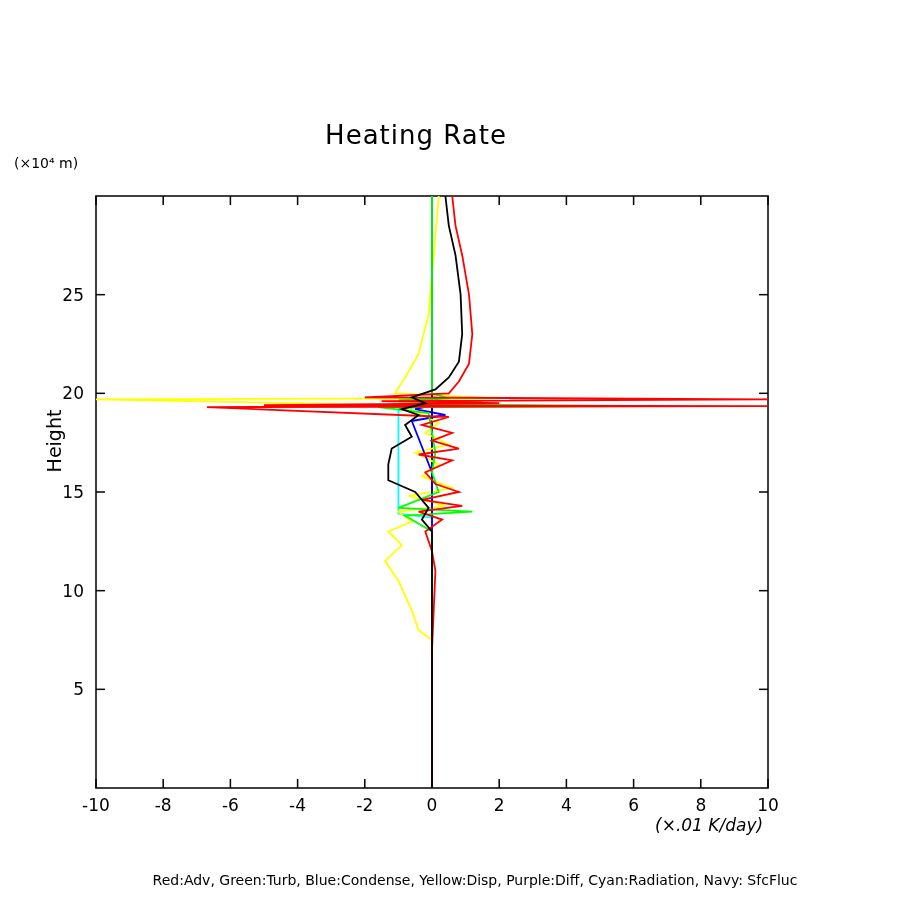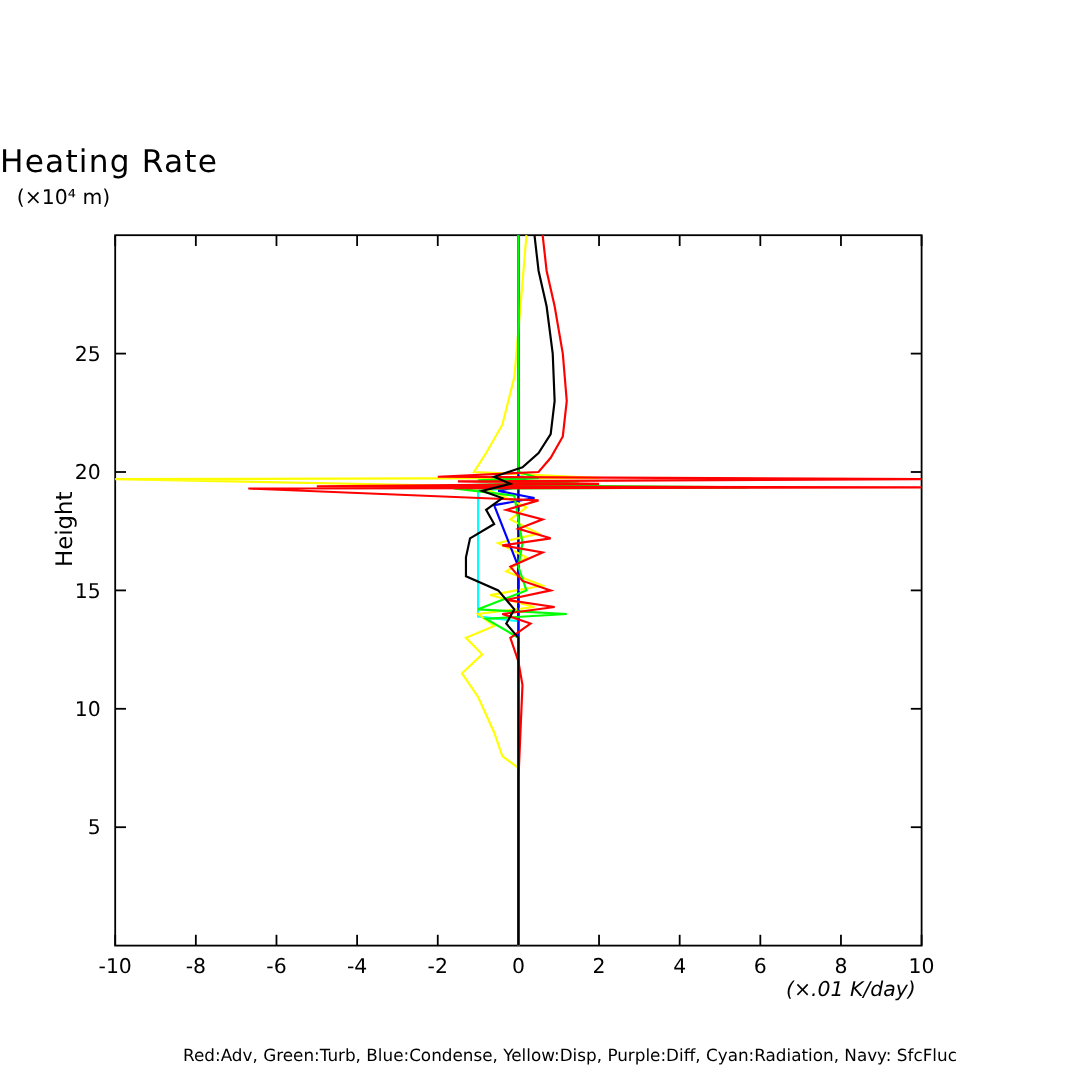--- a/index.html
+++ b/index.html
@@ -13,30 +13,30 @@
     height: 904px;
     background: #ffffff;
     font-family: "DejaVu Sans", sans-serif;
     overflow: hidden;
   }
   #chart-title {
     position: absolute;
     left: 0;
     top: 120px;
     width: 832px;
-    text-align: left;
+    text-align: center;
     font-size: 26px;
     color: #000000;
     letter-spacing: 1px;
   }
   #ylabel-units {
     position: absolute;
     left: 14px;
     top: 155px;
-    font-size: 17px;
+    font-size: 14px;
     color: #000000;
   }
   #ylabel-axis {
     position: absolute;
     left: -6px;
     top: 430px;
     width: 120px;
     text-align: center;
     font-size: 19px;
     color: #000000;

